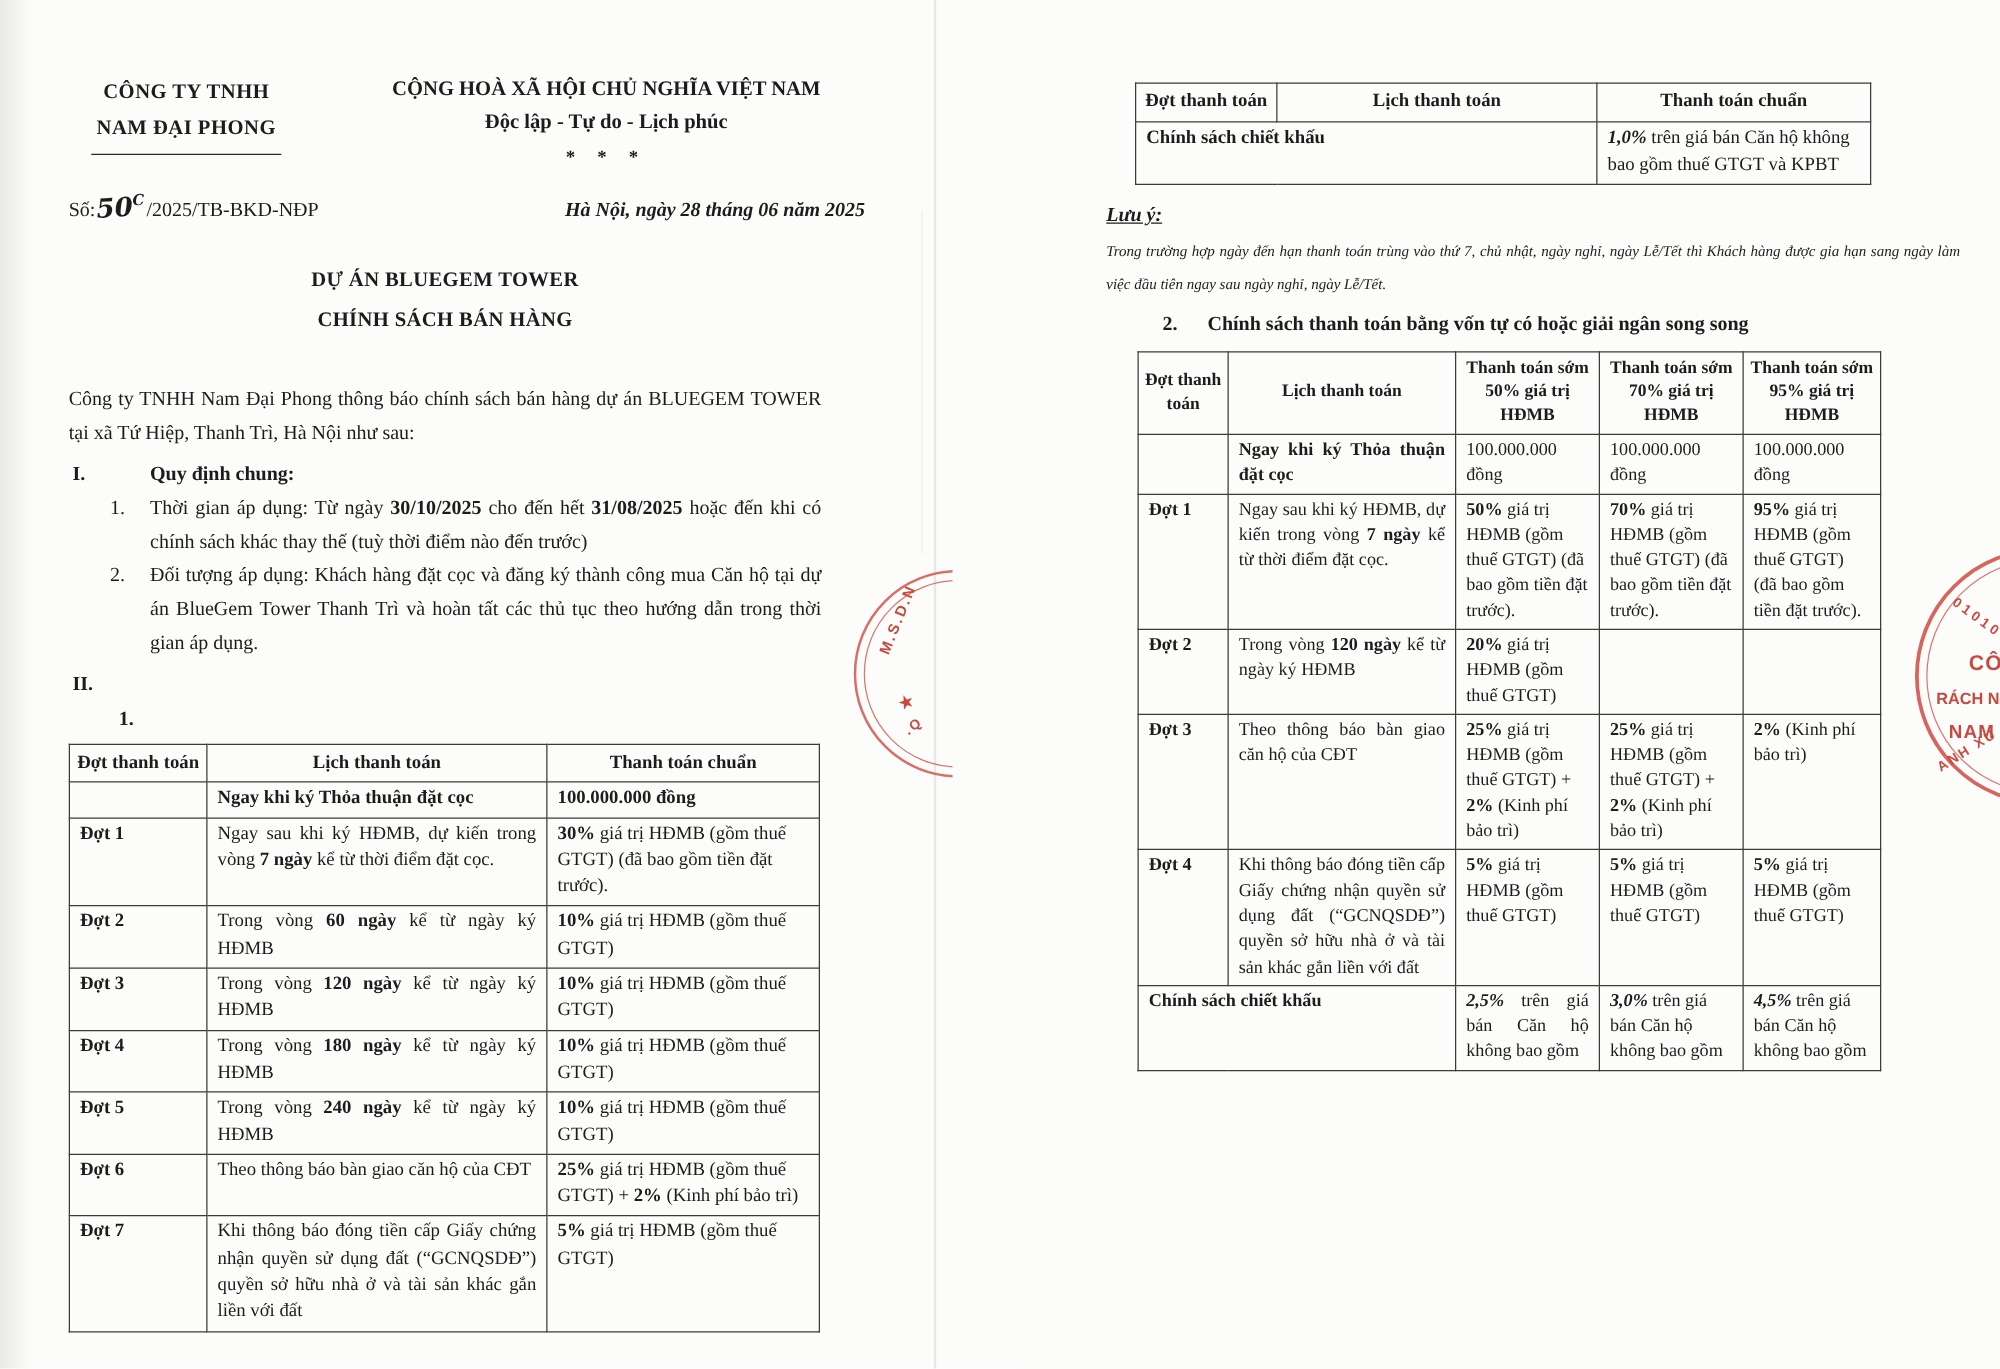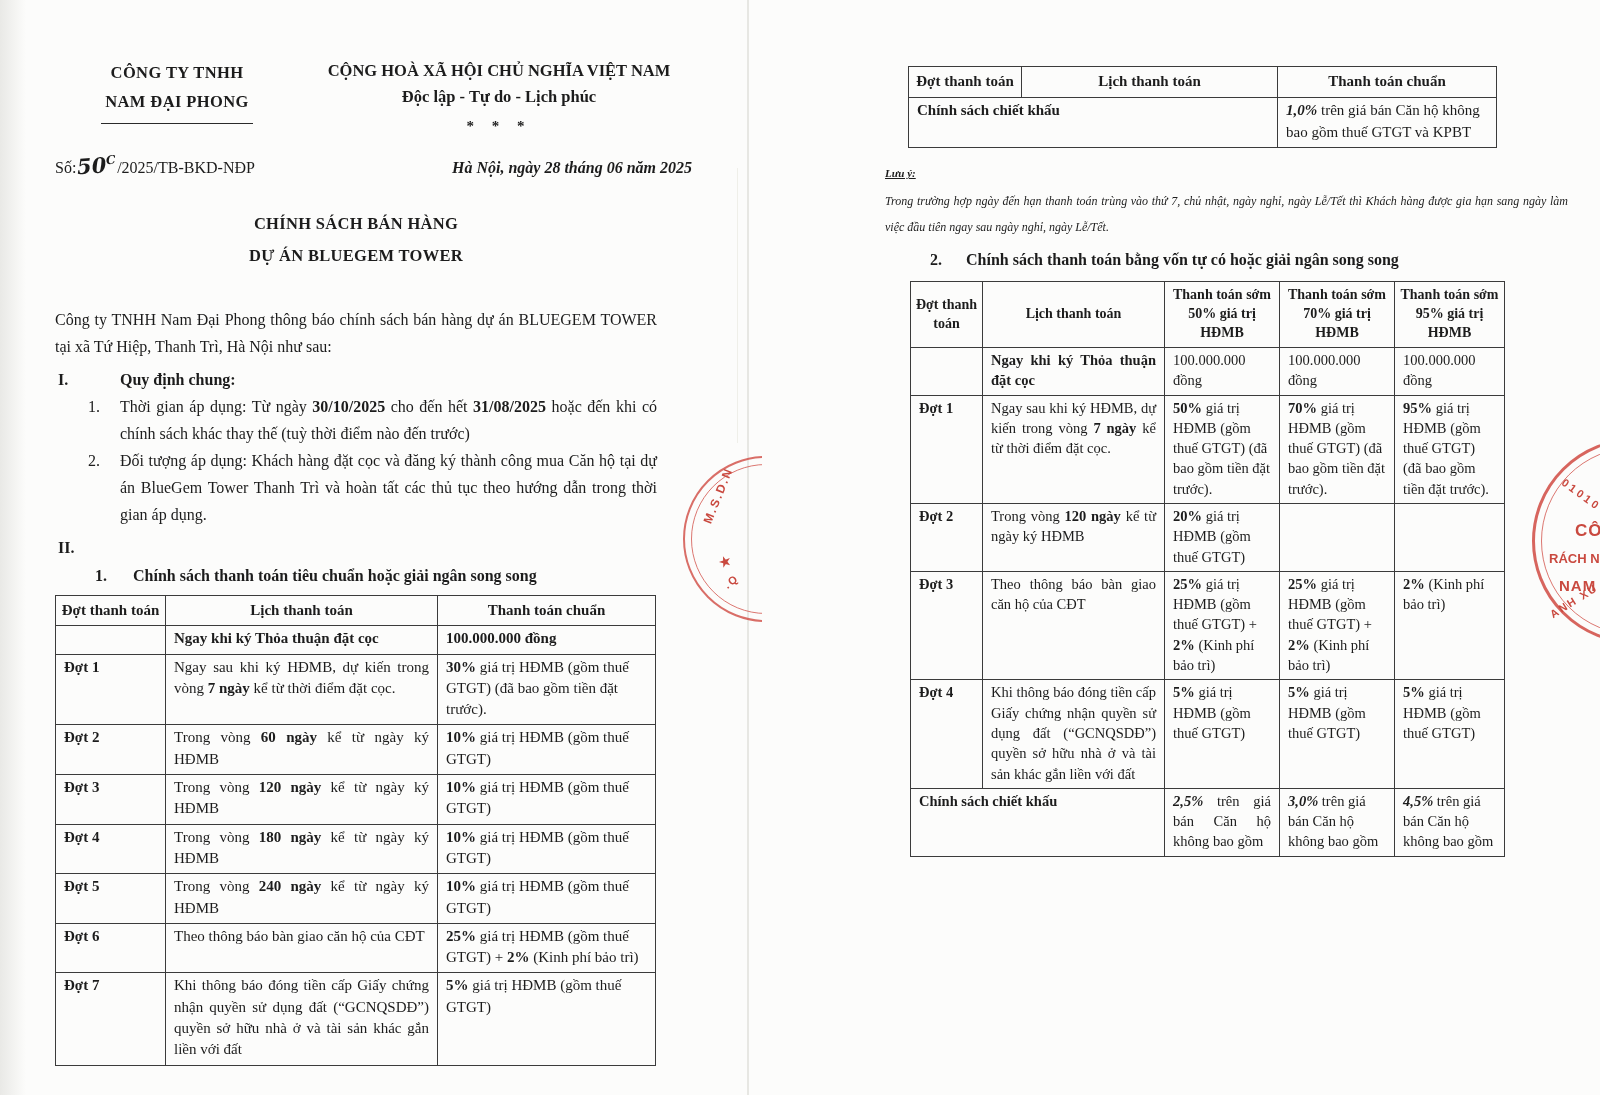--- a/index.html
+++ b/index.html
@@ -8,21 +8,21 @@
         font-family:"Liberation Serif",serif;color:#1c1c1c;}
   .edge-shade{position:absolute;left:0;top:0;width:26px;height:1095px;
         background:linear-gradient(90deg,#e9e9e6,rgba(255,255,255,0));}
   .divider{position:absolute;left:747px;top:0;width:2px;height:1095px;background:#e7e7e3;}
   .artifact-line{position:absolute;left:737px;top:168px;width:1px;height:275px;background:#efefe9;}
   .page{position:absolute;top:0;height:1095px;overflow:hidden;}
   #p1{left:0;width:762px;}
   #p2{left:762px;width:838px;}
 
   
-  .p1-head{display:flex;padding:58px 0 0 30px;margin-left:28px;}
+  .p1-head{display:flex;padding:58px 0 0 30px;}
   .company{width:238px;text-align:center;font-weight:bold;font-size:16.5px;line-height:29px;letter-spacing:.4px;}
   .company-rule{width:152px;border-top:1.6px solid #2a2a2a;margin:7px auto 0;}
   .motto{flex:1;text-align:center;font-weight:bold;font-size:16.5px;line-height:26px;padding-right:60px;}
   .motto .stars{letter-spacing:7px;font-size:15px;margin-top:3px;}
   .docrow{display:flex;align-items:baseline;margin:14px 70px 0 55px;font-size:16px;}
   .hand{display:inline-block;font-family:"DejaVu Serif",serif;font-style:italic;font-weight:bold;
         font-size:21px;transform:rotate(-4deg);margin:0 1px;}
   .hand sup{font-size:12px;}
   .docdate{margin-left:auto;font-style:italic;font-weight:bold;}
   .p1-title{margin:30px 105px 0 55px;text-align:center;font-weight:bold;font-size:16.5px;line-height:32px;letter-spacing:.3px;}
@@ -43,21 +43,21 @@
   .t1{width:600px;margin:6px 0 0 55px;font-size:15px;line-height:1.42;}
   .t1 th{font-size:15px;}
   .t1 td:nth-child(2){text-align:justify;}
   .tcont{width:588px;margin:66px 0 0 146px;font-size:15px;line-height:1.45;}
   .tcont th{font-size:15px;}
   .t2{width:594px;margin:8px 0 0 148px;font-size:14.5px;line-height:1.4;}
   .t2 th{font-size:14px;line-height:1.35;}
   .t2 td:nth-child(2){text-align:justify;}
 
   
-  .note-title{margin:12px 0 0 123px;font-size:11px;font-style:italic;font-weight:bold;text-decoration:underline;line-height:26px;}
+  .note-title{margin:12px 0 0 123px;font-size:16px;font-style:italic;font-weight:bold;text-decoration:underline;line-height:26px;}
   .note{margin:2px 32px 0 123px;font-size:12px;font-style:italic;line-height:26px;text-align:justify;}
   .subh2{display:flex;margin:7px 0 0 168px;font-weight:bold;font-size:16px;line-height:26px;}
   .subh2 .no{width:36px;flex:none;}
 
   
   .stamp{position:absolute;border-radius:50%;}
   .stamp::after{content:"";position:absolute;left:6px;top:6px;right:6px;bottom:6px;
         border:1.5px solid rgba(208,74,66,.75);border-radius:50%;}
   #stamp-left{left:683px;top:456px;width:162px;height:162px;border:2.5px solid rgba(208,74,66,.8);}
   #stamp-right{left:770px;top:438px;width:200px;height:200px;border:3px solid rgba(208,74,66,.85);}
@@ -94,22 +94,22 @@
     </div>
 
     <div class="docrow">
       <div>
         <span>Số:</span><span class="hand"><span>50</span><sup>C</sup></span><span>/2025/TB-BKD-NĐP</span>
       </div>
       <div class="docdate">Hà Nội, ngày 28 tháng 06 năm 2025</div>
     </div>
 
     <div class="p1-title">
+      <div>DỰ ÁN BLUEGEM TOWER</div>
       <div>CHÍNH SÁCH BÁN HÀNG</div>
-      <div>DỰ ÁN BLUEGEM TOWER</div>
     </div>
 
     <p class="intro">Công ty TNHH Nam Đại Phong thông báo chính sách bán hàng dự án BLUEGEM TOWER tại xã Tứ Hiệp, Thanh Trì, Hà Nội như sau:</p>
 
     <div class="sech">
       <span class="no">I.</span>
       <span>Quy định chung:</span>
     </div>
     <div class="item">
       <span class="no">1.</span>
@@ -118,21 +118,20 @@
     <div class="item">
       <span class="no">2.</span>
       <span class="tx">Đối tượng áp dụng: Khách hàng đặt cọc và đăng ký thành công mua Căn hộ tại dự án BlueGem Tower Thanh Trì và hoàn tất các thủ tục theo hướng dẫn trong thời gian áp dụng.</span>
     </div>
 
     <div class="sech">
       <span class="no">II.</span>
     </div>
     <div class="subh">
       <span class="no">1.</span>
-      <span>Chính sách thanh toán tiêu chuẩn hoặc giải ngân song song</span>
     </div>
 
     <table class="t1">
         <colgroup>
           <col style="width: 110px;">
           <col style="width: 272px;">
           <col style="width: 218px;">
         </colgroup>
         <thead>
           <tr>

